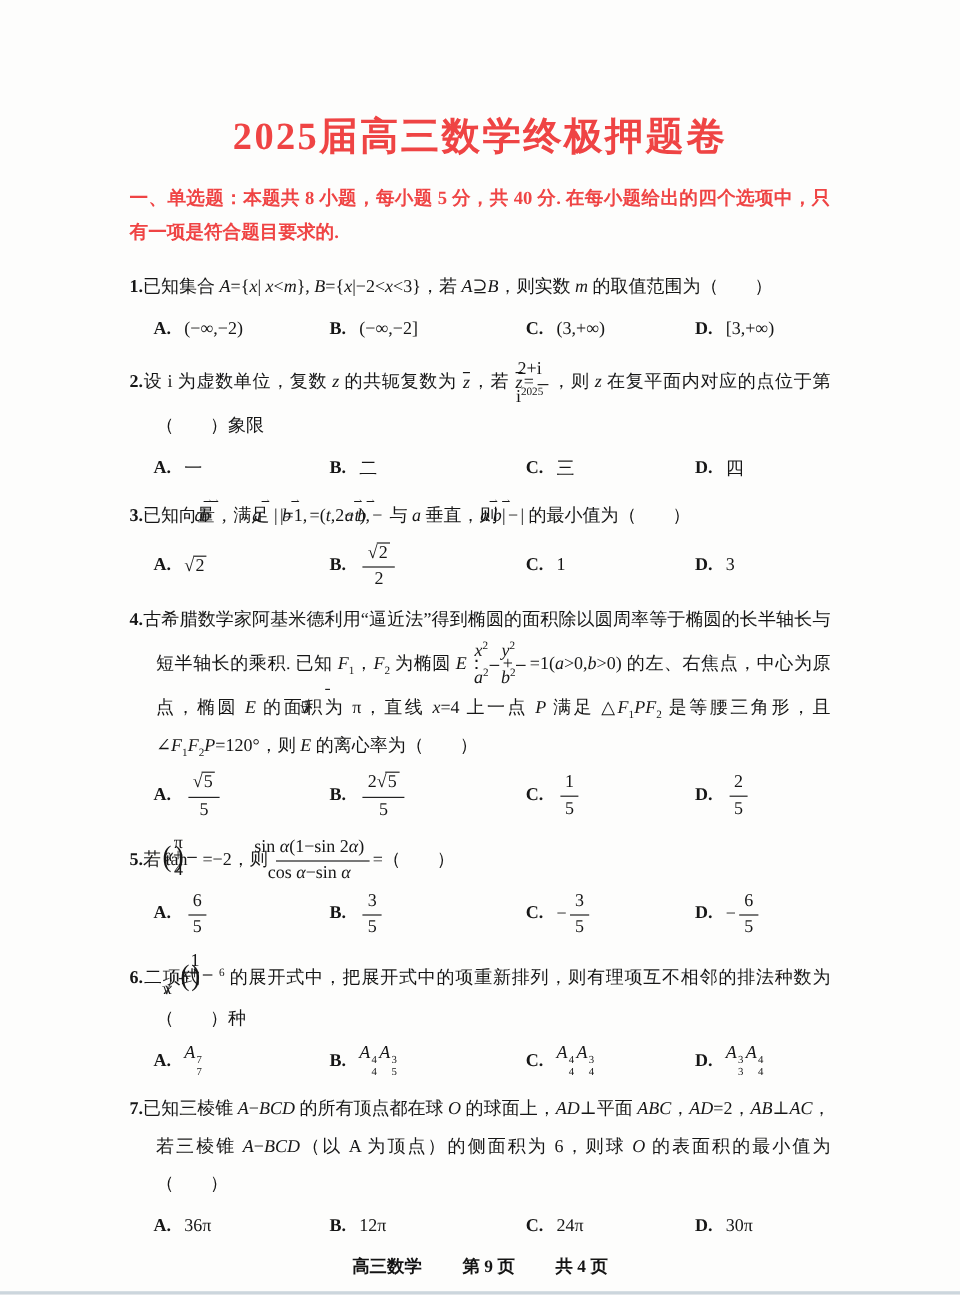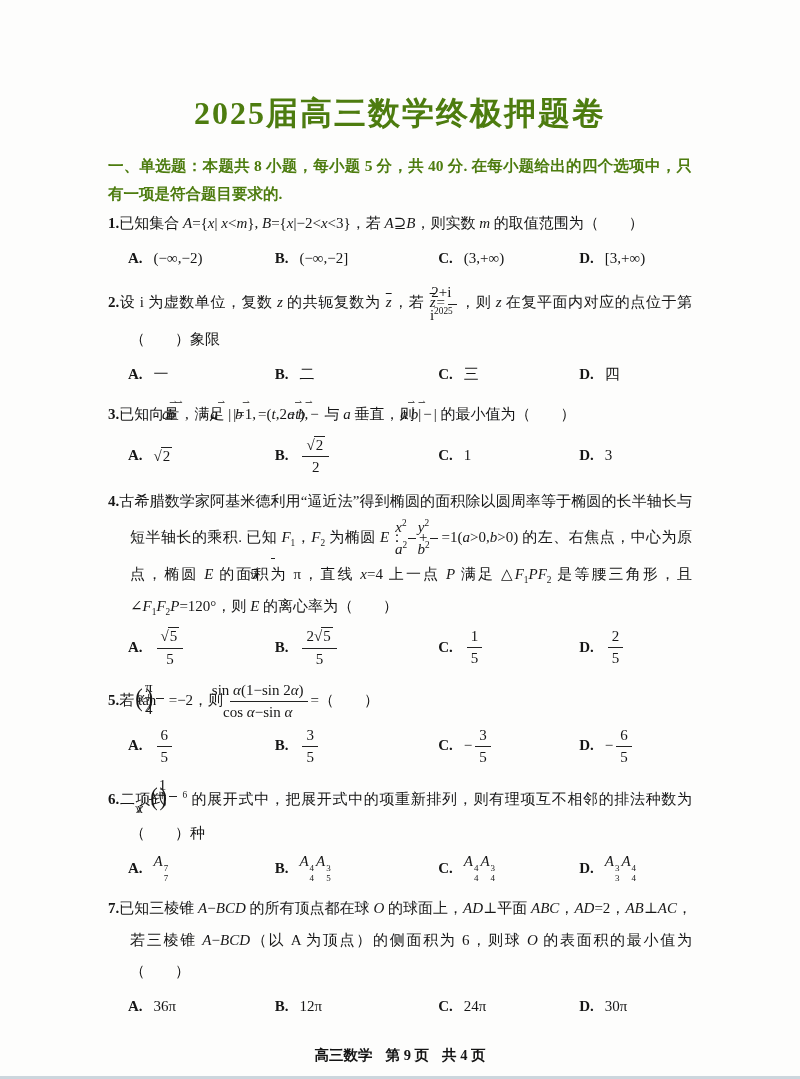--- a/index.html
+++ b/index.html
@@ -5,25 +5,25 @@
   html,body{margin:0;padding:0;background:#e9e9e9;}
   .sheet{
     position:relative;width:800px;height:1079px;margin:0 auto;
     background:#fdfdfc;color:#161616;overflow:hidden;box-sizing:border-box;
     padding:92px 108px 0 108px;
     font-family:"Liberation Serif","DejaVu Serif",serif;
     font-size:15px;
   }
   .title{
     margin:0 0 16px 0;text-align:center;
-    font-size:32px;font-weight:bold;letter-spacing:2px;color:#4d7c0f;
+    font-size:32px;font-weight:bold;letter-spacing:2px;color:#ef4444;
   }
   .section{
-    margin:0 0 0 0;font-weight:bold;font-size:15.5px;line-height:1.8;
-    text-align:justify;color:#4d7c0f;
+    margin:0 0 16px 0;font-weight:bold;font-size:15.5px;line-height:1.8;
+    text-align:justify;color:#ef4444;
   }
   .question{margin:0 0 10px 0;}
   .stem{
     line-height:2.1;text-align:justify;
     padding-left:22px;text-indent:-22px;
   }
   .qnum{font-weight:bold;}
   .opts{
     display:grid;grid-template-columns:26% 29% 25% 20%;
     align-items:center;padding-left:20px;margin:4px 0 8px 0;
@@ -40,21 +40,21 @@
   .rad{display:inline-block;border-top:1.2px solid #222;padding:0 2px;}
   .vec{font-style:italic;position:relative;display:inline-block;padding:0 1px;}
   .vec::after{content:"⇀";position:absolute;left:0;right:0;top:-0.70em;font-size:0.60em;font-style:normal;text-align:center;}
   .bar{font-style:italic;text-decoration:overline;padding:0 1px;}
   .stack{display:inline-flex;flex-direction:column;align-items:flex-start;vertical-align:-0.45em;font-size:0.60em;line-height:1.12;margin:0 2px 0 1px;}
   .grp{white-space:nowrap;display:inline-flex;align-items:center;}
   .paren{font-size:1.5em;display:inline-block;line-height:1;transform:scaleY(1.1);font-weight:400;padding:0 1px;}
   .mi{font-style:italic;}
   .footer{
     position:absolute;left:0;bottom:14px;width:100%;
-    display:flex;justify-content:center;gap:13px;
+    display:flex;justify-content:center;gap:34px;
     font-weight:bold;font-size:14.5px;color:#141414;
   }
   .bottom-edge{position:absolute;left:0;bottom:0;width:100%;height:3px;background:#ccd6dd;}
 </style>
 </head>
 <body>
 
 <div class="sheet">
   <h1 class="title">2025届高三数学终极押题卷</h1>
   <p class="section">一、单选题：本题共 8 小题，每小题 5 分，共 40 分. 在每小题给出的四个选项中，只有一项是符合题目要求的.</p>

